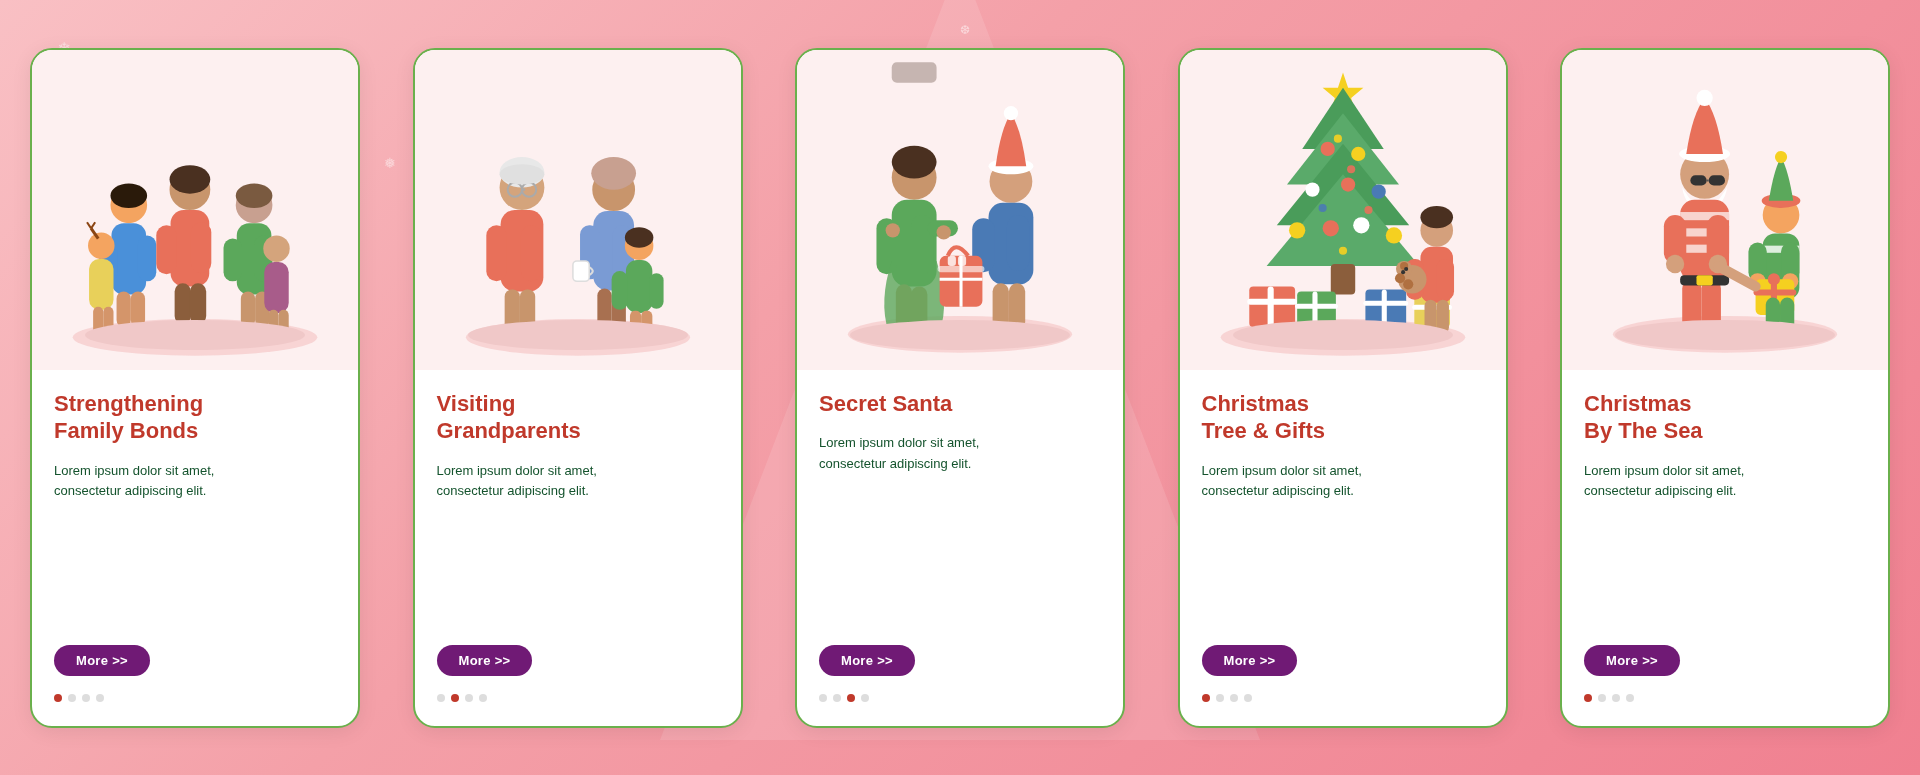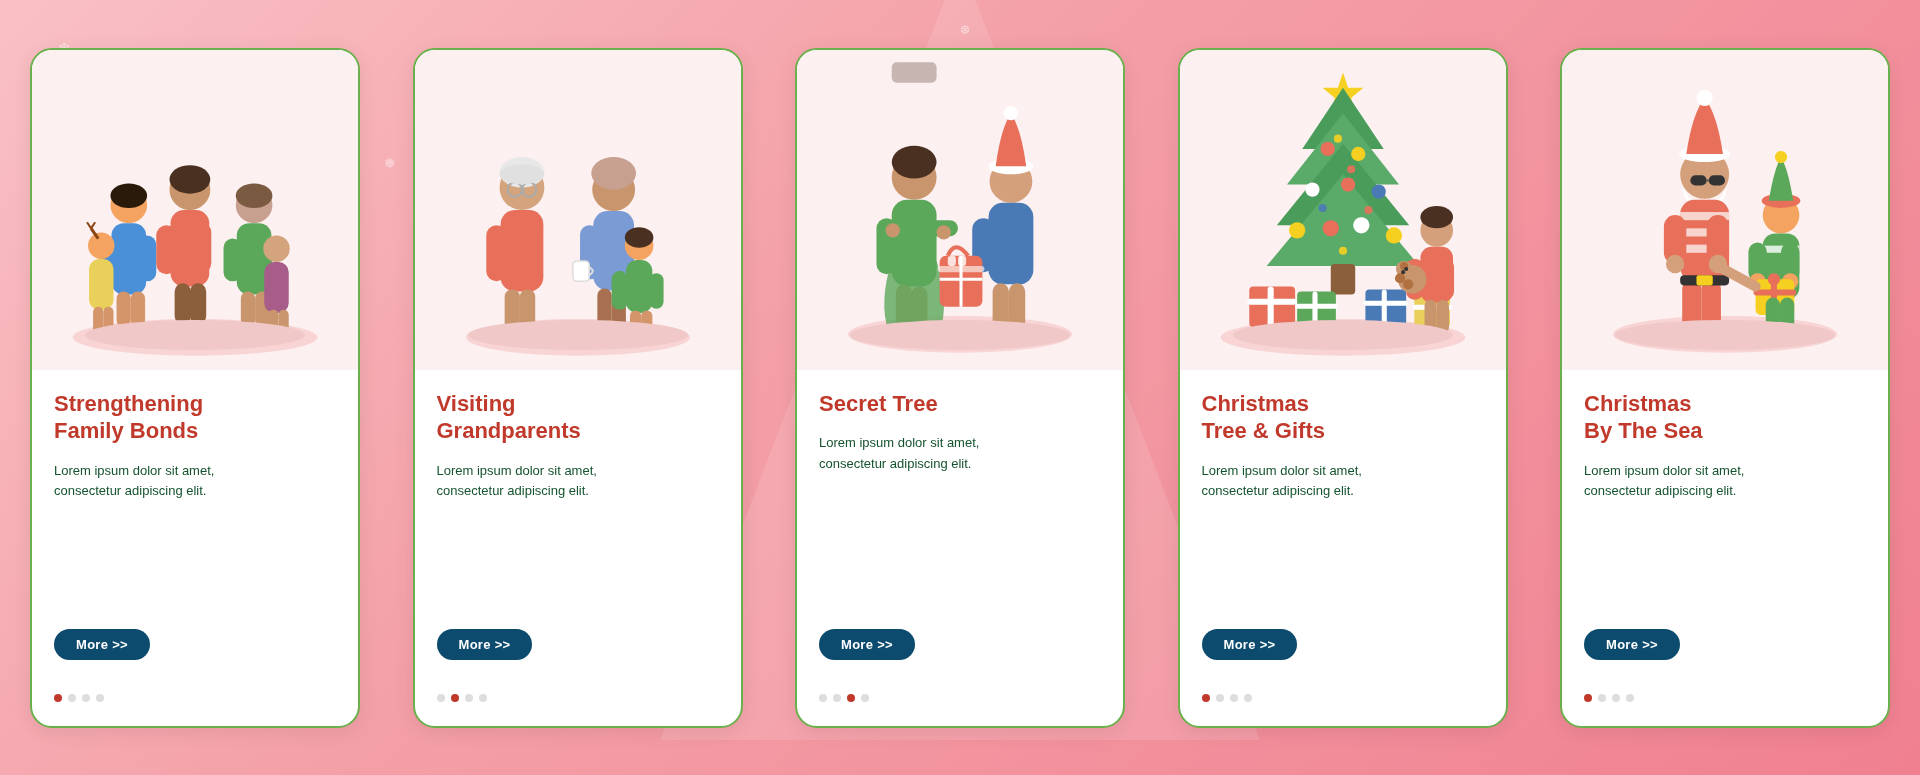--- a/index.html
+++ b/index.html
@@ -106,30 +106,30 @@
     .card-description {
       font-size: 13px;
       color: #14532d;
       line-height: 1.6;
       margin-bottom: 20px;
       flex: 1;
     }
 
     .more-btn {
       display: inline-block;
-      background: #0c4a6e;
+      background: #701a75;
       color: #fff;
       font-size: 13px;
       font-weight: 600;
       padding: 8px 22px;
       border-radius: 20px;
       border: none;
       cursor: pointer;
       align-self: flex-start;
-      margin-bottom: 34px;
+      margin-bottom: 18px;
       letter-spacing: 0.3px;
     }
 
     .dots-row {
       display: flex;
       gap: 6px;
       align-items: center;
       margin-top: auto;
       padding-bottom: 4px;
     }
@@ -334,21 +334,21 @@
         <rect x="138" y="205" width="46" height="6" rx="3" fill="#fff" opacity="0.6"></rect>
 
         <line x1="161" y1="195" x2="161" y2="245" stroke="#fff" stroke-width="3"></line>
         <line x1="140" y1="218" x2="182" y2="218" stroke="#fff" stroke-width="3"></line>
 
         <path d="M148 195 Q155 178 168 195" fill="none" stroke="#e8705a" stroke-width="4"></path>
       </svg>
       <div class="ground-oval"></div>
     </div>
     <div class="card-content">
-      <div class="card-title" style="white-space:pre-line;">Secret Tree</div>
+      <div class="card-title" style="white-space:pre-line;">Secret Santa</div>
       <div class="card-description" style="white-space:pre-line;">Lorem ipsum dolor sit amet,
 consectetur adipiscing elit.</div>
       <button class="more-btn">More &gt;&gt;</button>
       <div class="dots-row">
         <span class="dot"></span>
         <span class="dot"></span>
         <span class="dot active"></span>
         <span class="dot"></span>
       </div>
     </div>

